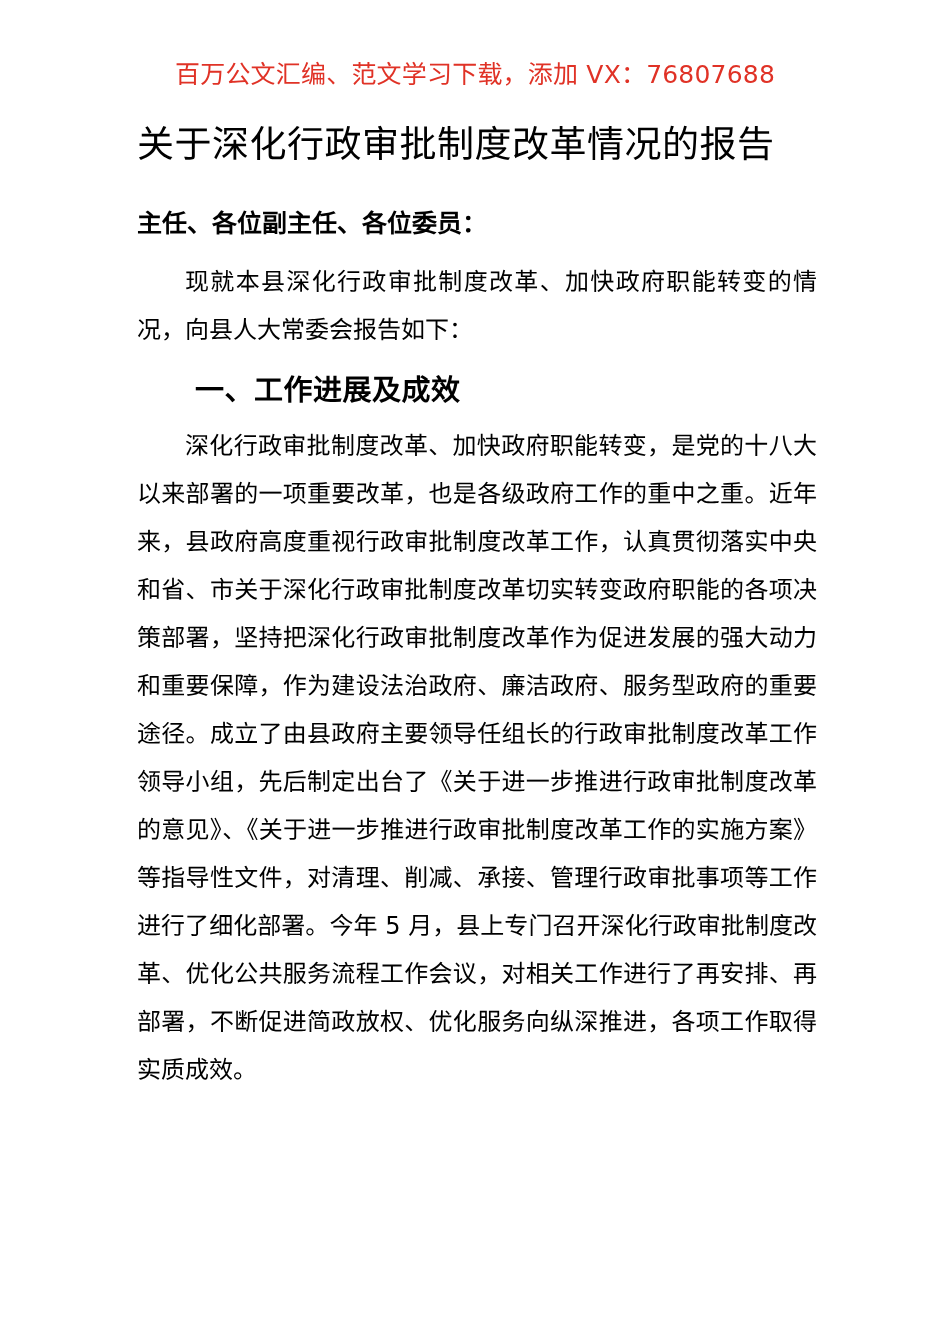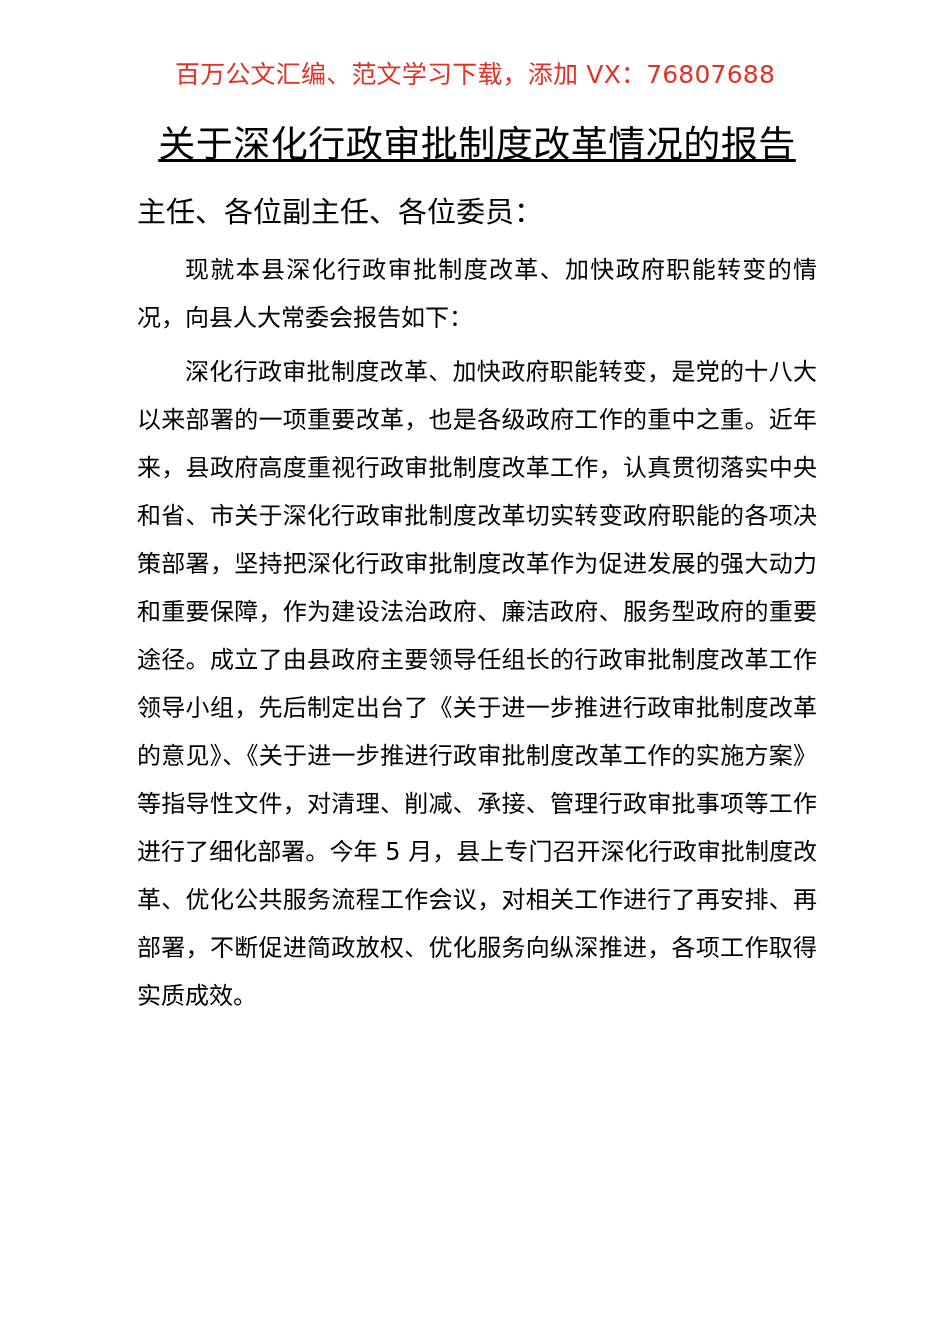--- a/index.html
+++ b/index.html
@@ -47,33 +47,33 @@
     position: absolute;
     left: 137px;
     top: 118px;
     width: 680px;
   }
 
   .doc-title {
     font-size: 37px;
     line-height: 54px;
     font-weight: 400;
-    text-align: center;
+    text-align: left;
     letter-spacing: 0.5px;
-    margin: 0 0 16px 0;
+    margin: 0 0 28px 0;
     white-space: nowrap;
-    text-decoration: underline;
   }
 
   .salutation {
-    font-size: 29px;
+    font-size: 25px;
     line-height: 48px;
     margin: 8px 0 10px 0;
     text-align: justify;
     text-justify: inter-ideograph;
+    font-weight: bold;
   }
 
   p.para {
     font-size: 24px;
     line-height: 48px;
     margin: 0 0 6px 0;
     text-indent: 2em;
     text-align: justify;
     text-justify: inter-ideograph;
     word-break: break-all;
@@ -98,17 +98,18 @@
   </div>
 
   <div class="doc">
 
     <h1 class="doc-title">关于深化行政审批制度改革情况的报告</h1>
 
     <p class="salutation">主任、各位副主任、各位委员：</p>
 
     <p class="para">现就本县深化行政审批制度改革、加快政府职能转变的情况，向县人大常委会报告如下：</p>
 
+    <h2 class="section-heading">一、工作进展及成效</h2>
 
     <p class="para">深化行政审批制度改革、加快政府职能转变，是党的十八大以来部署的一项重要改革，也是各级政府工作的重中之重。近年来，县政府高度重视行政审批制度改革工作，认真贯彻落实中央和省、市关于深化行政审批制度改革切实转变政府职能的各项决策部署，坚持把深化行政审批制度改革作为促进发展的强大动力和重要保障，作为建设法治政府、廉洁政府、服务型政府的重要途径。成立了由县政府主要领导任组长的行政审批制度改革工作领导小组，先后制定出台了《关于进一步推进行政审批制度改革的意见》、《关于进一步推进行政审批制度改革工作的实施方案》等指导性文件，对清理、削减、承接、管理行政审批事项等工作进行了细化部署。今年 5 月，县上专门召开深化行政审批制度改革、优化公共服务流程工作会议，对相关工作进行了再安排、再部署，不断促进简政放权、优化服务向纵深推进，各项工作取得实质成效。</p>
 
   </div>
 </div>
 
 </body></html>

